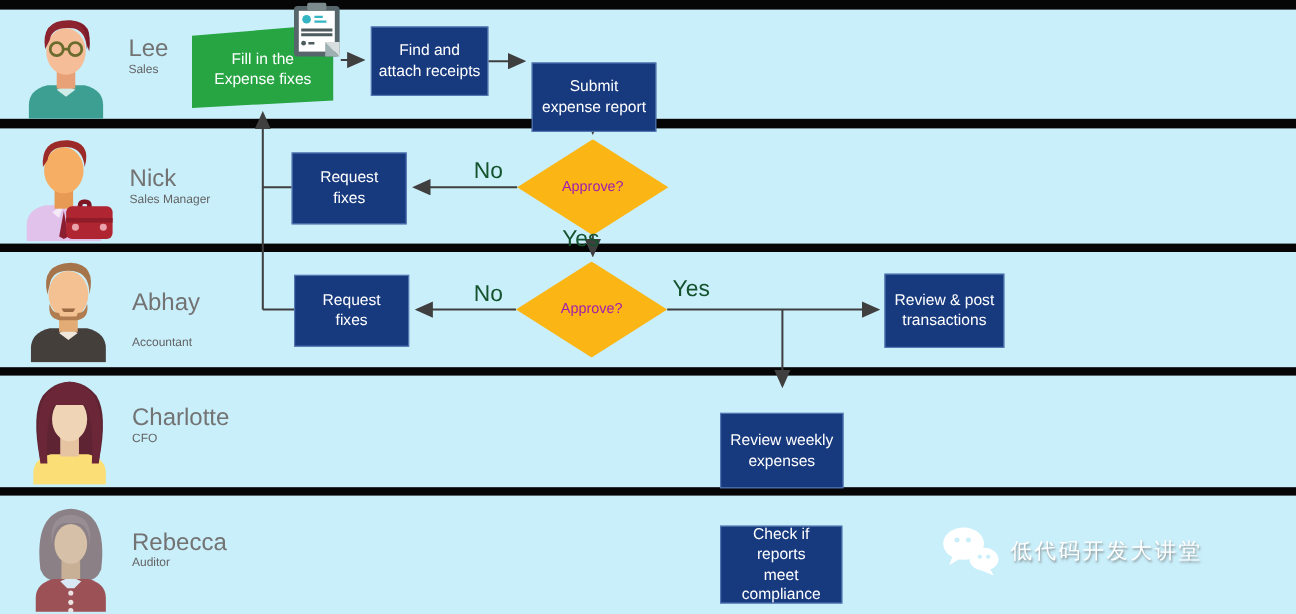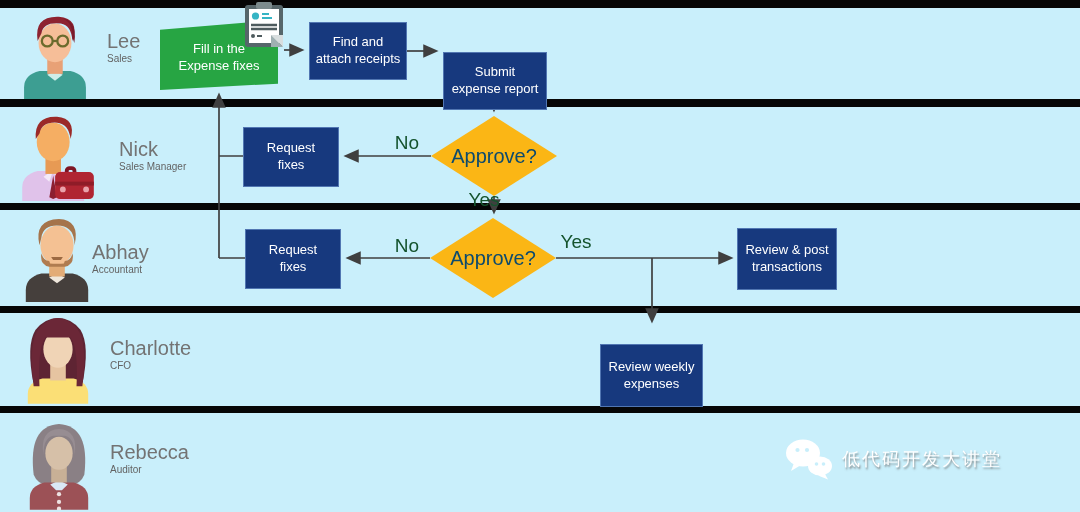--- a/index.html
+++ b/index.html
@@ -17,23 +17,23 @@
     position:absolute;display:flex;align-items:center;justify-content:center;
     text-align:center;color:#FFFFFF;font-size:13px;line-height:1.3;
     white-space:pre-line;
   }
   .process{background:#17397E;border:1px solid rgba(130,170,220,0.55);box-sizing:border-box;}
   .start-shape{
     background:#27A543;
     clip-path:polygon(0 14%,100% 0%,100% 91%,0% 100%);
   }
   .decision{
-    background:#FBB615;color:#0c4a6e;
+    background:#FBB615;color:#a21caf;
     clip-path:polygon(50% 0,100% 50%,50% 100%,0 50%);
-    font-size:20px;
+    font-size:12px;
   }
   .edge-label{position:absolute;font-size:19px;color:#14532d;text-align:center;}
   .arrow-layer{position:absolute;left:0;top:0;pointer-events:none;}
   .watermark{
     position:absolute;left:784px;top:438px;display:flex;align-items:center;gap:8px;
     color:#FFFFFF;
   }
   .watermark-text{
     font-size:18px;letter-spacing:2px;
     text-shadow:1px 2px 2px rgba(110,110,110,0.75);
@@ -107,25 +107,25 @@
     <path d="M22 40 Q18 14 38 13 Q58 14 54 40 Q54 22 44 20 L32 20 Q22 22 22 40 Z" fill="#978D92"></path>
     <circle cx="38" cy="80" r="2.2" fill="#EDE2E2"></circle>
       <circle cx="38" cy="88" r="2.2" fill="#EDE2E2"></circle>
       <circle cx="38" cy="95" r="2.2" fill="#EDE2E2"></circle>
   </svg>
 
   <div class="lane-label" style="left:107px;top:30px;">
     <span class="lane-name">Lee</span>
     <span class="lane-role">Sales</span>
   </div>
-  <div class="lane-label" style="left:119px;top:138px;">
+  <div class="lane-label" style="left:108px;top:138px;">
     <span class="lane-name">Nick</span>
     <span class="lane-role">Sales Manager</span>
   </div>
-  <div class="lane-label" style="left:92px;top:241px;">
+  <div class="lane-label" style="left:110px;top:241px;gap:16px;">
     <span class="lane-name">Abhay</span>
     <span class="lane-role">Accountant</span>
   </div>
   <div class="lane-label" style="left:110px;top:337px;">
     <span class="lane-name">Charlotte</span>
     <span class="lane-role">CFO</span>
   </div>
   <div class="lane-label" style="left:110px;top:441px;">
     <span class="lane-name">Rebecca</span>
     <span class="lane-role">Auditor</span>
@@ -182,20 +182,24 @@
 
   <div class="node process" style="left:245px;top:229px;width:96px;height:60px;">Request
 fixes</div>
 
   <div class="node process" style="left:737px;top:228px;width:100px;height:62px;">Review &amp; post
 transactions</div>
 
   <div class="node process" style="left:600px;top:344px;width:103px;height:63px;">Review weekly
 expenses</div>
 
+  <div class="node process" style="left:600px;top:438px;width:102px;height:65px;">Check if
+reports
+meet
+compliance</div>
 
   <div class="edge-label" style="left:385px;top:132px;width:44px;">No</div>
   <div class="edge-label" style="left:462px;top:189px;width:44px;">Yes</div>
   <div class="edge-label" style="left:385px;top:235px;width:44px;">No</div>
   <div class="edge-label" style="left:554px;top:231px;width:44px;">Yes</div>
 
   <div class="watermark">
     <svg width="50" height="42" viewBox="0 0 50 42">
       <ellipse cx="19" cy="15" rx="17" ry="13.5" fill="#FFFFFF"></ellipse>
       <path d="M10 25 L7 33 L17 27 Z" fill="#FFFFFF"></path>

